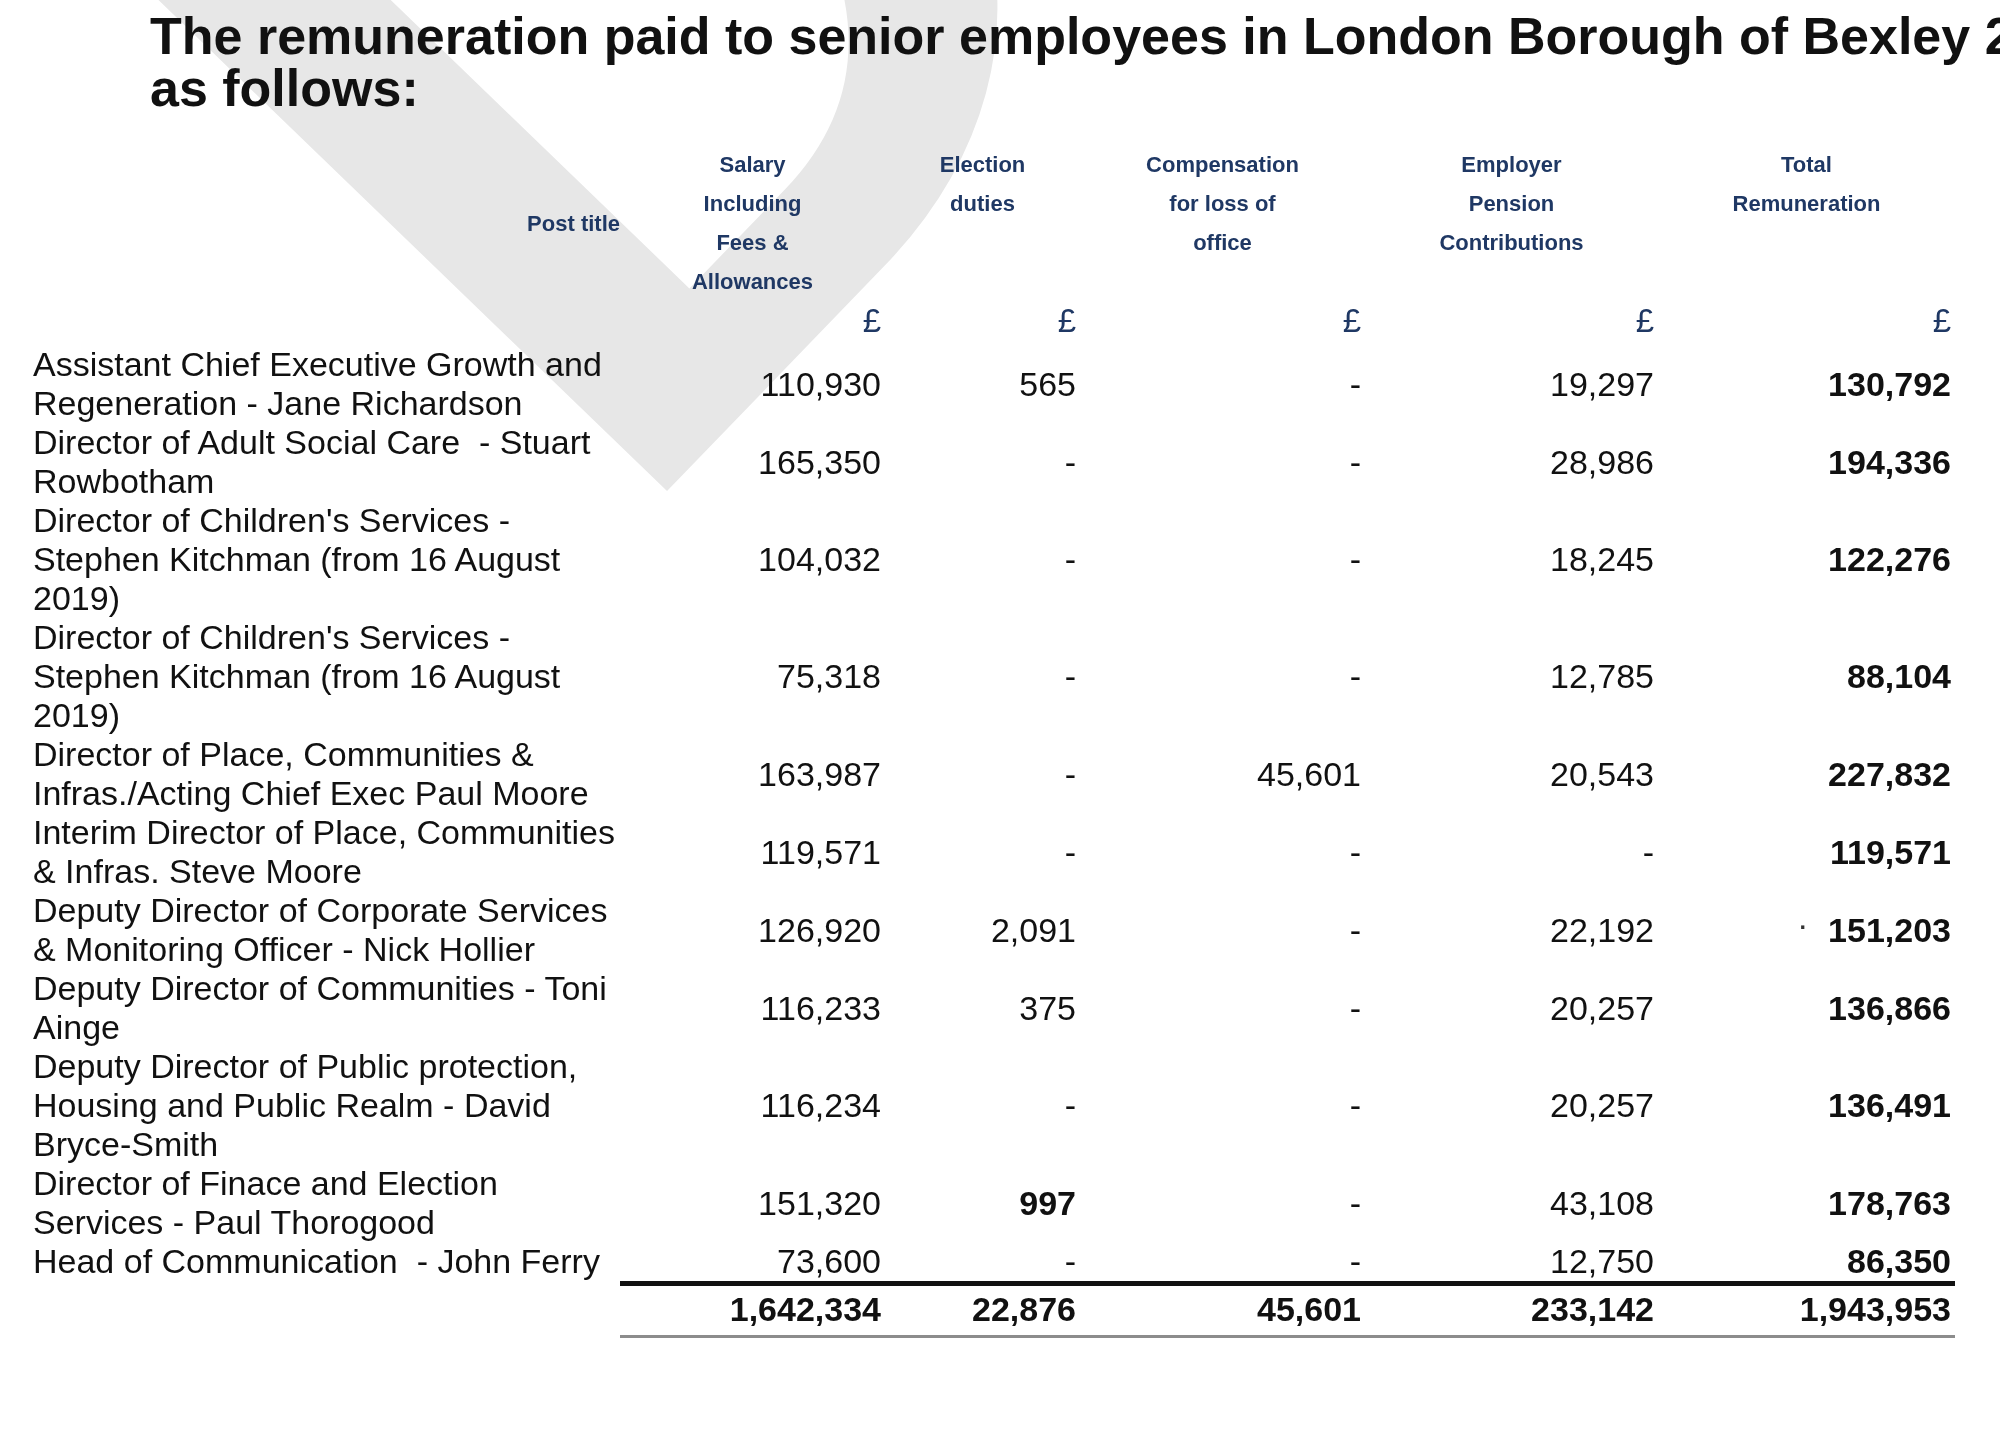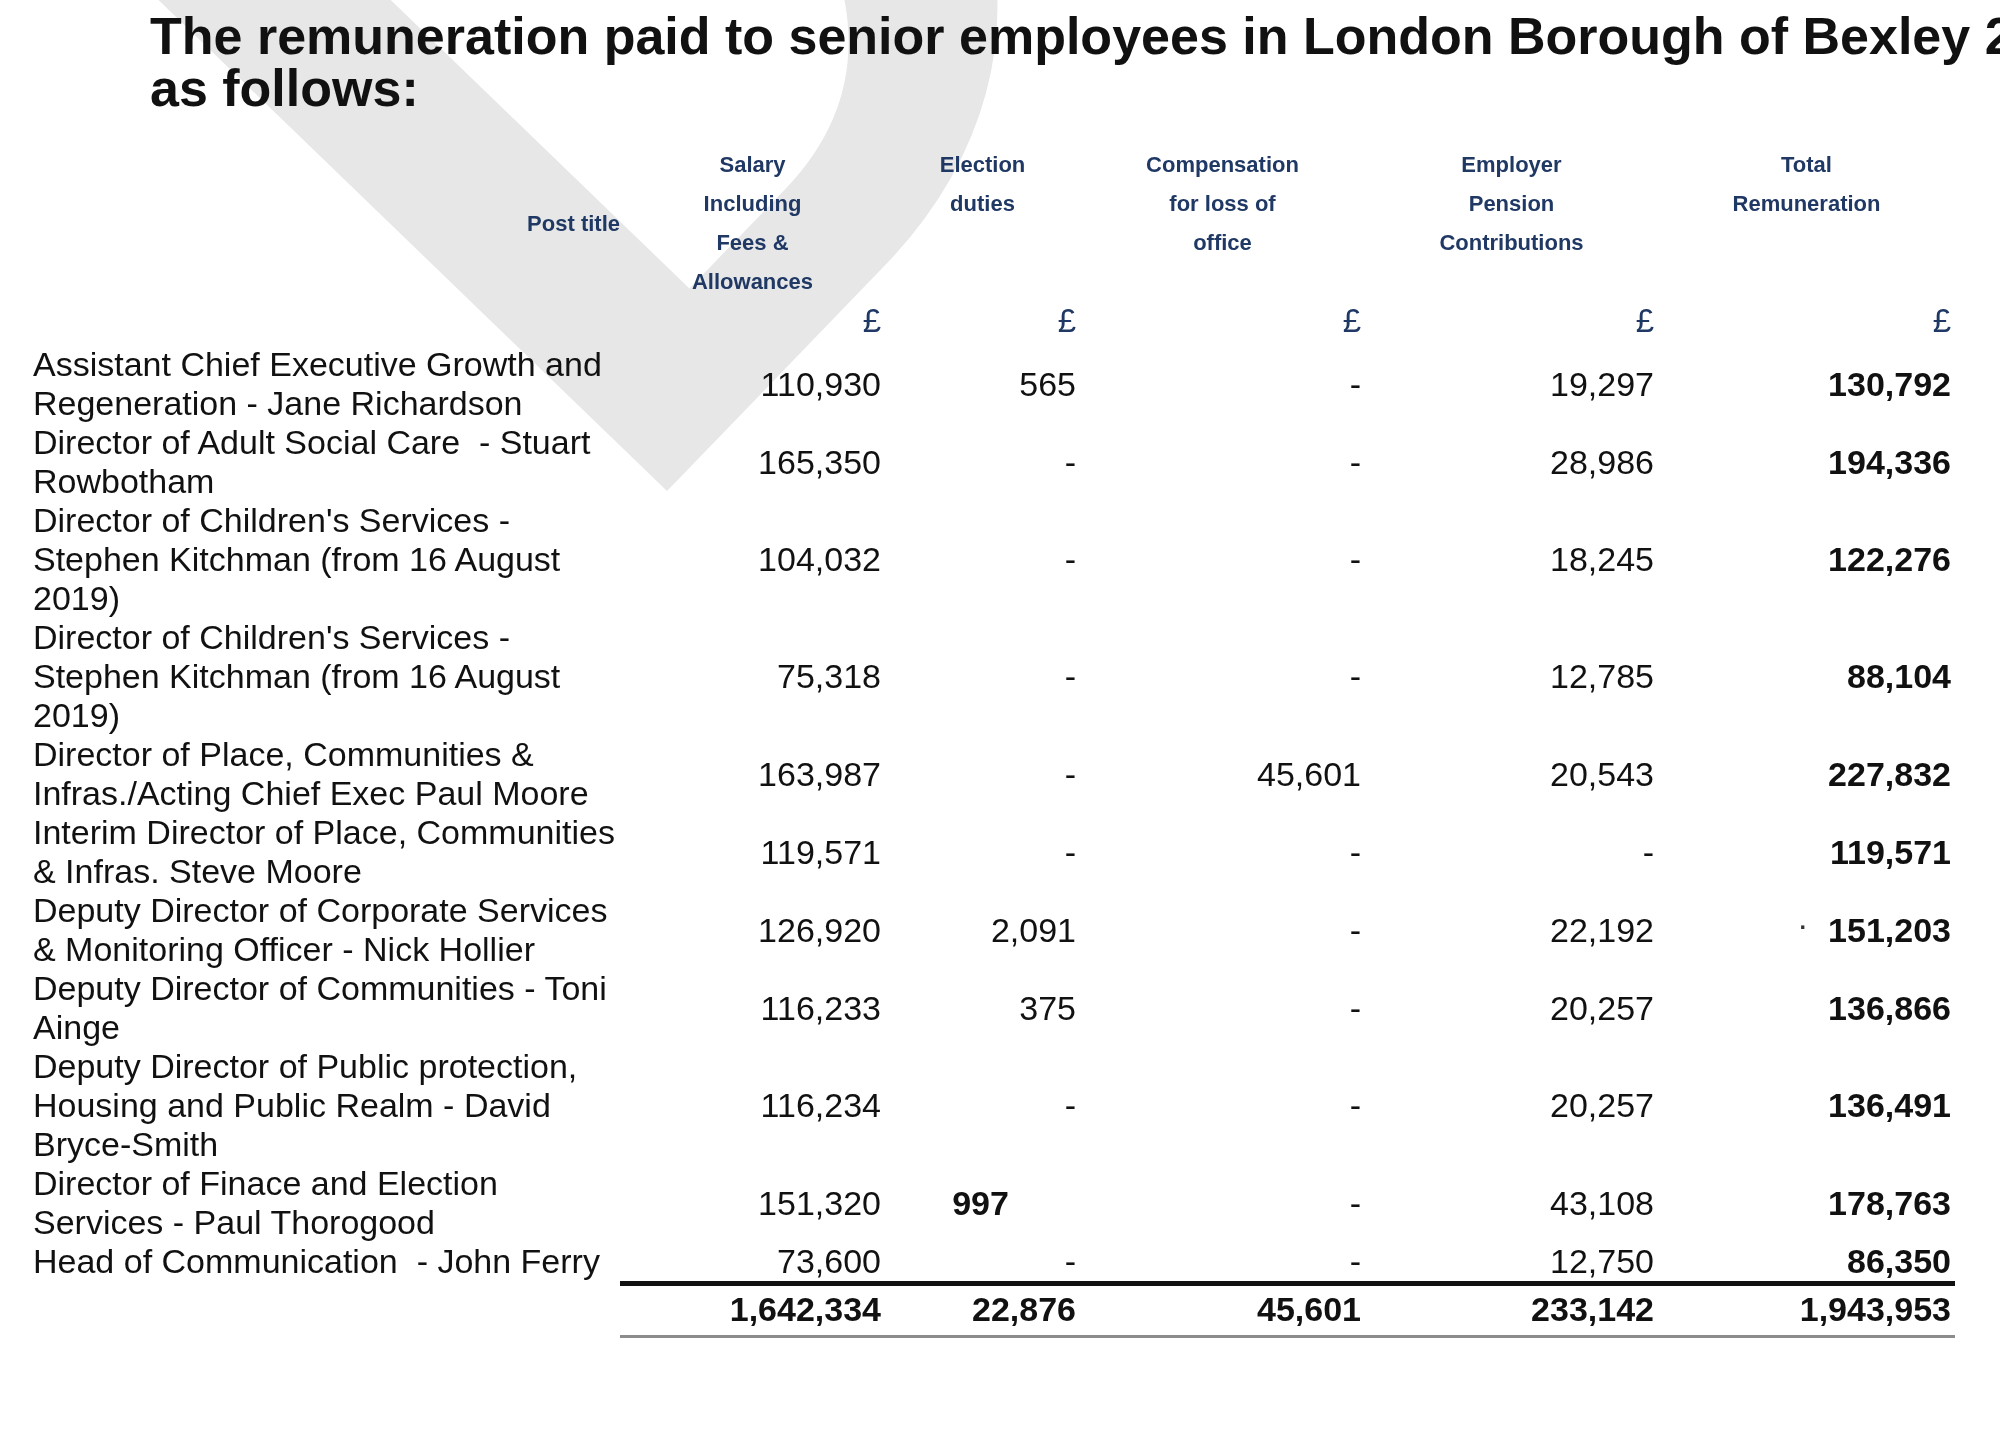--- a/index.html
+++ b/index.html
@@ -46,21 +46,21 @@
     padding:0 4px 5px 0;font-size:33px;font-weight:400;white-space:nowrap;
   }
   td.post{
     text-align:left;vertical-align:top;white-space:pre;
   }
   td.num{
     text-align:right;vertical-align:middle;white-space:nowrap;
     padding-right:4px;
   }
   td.tot{font-weight:bold;}
-  td.b{font-weight:bold;text-align:center;}
+  td.b{font-weight:bold;}
   tr.totals-row{height:52px;}
   tr.totals-row td.num{
     font-weight:bold;vertical-align:middle;
     border-top:5px solid var(--rule-top);
     border-bottom:3px solid var(--rule-bot);
     padding-top:4px;padding-bottom:6px;
   }
   tr.totals-row td.blank{border:none;}
   .stray-mark{
     position:absolute;left:1798px;top:898px;font-size:34px;color:#333;

